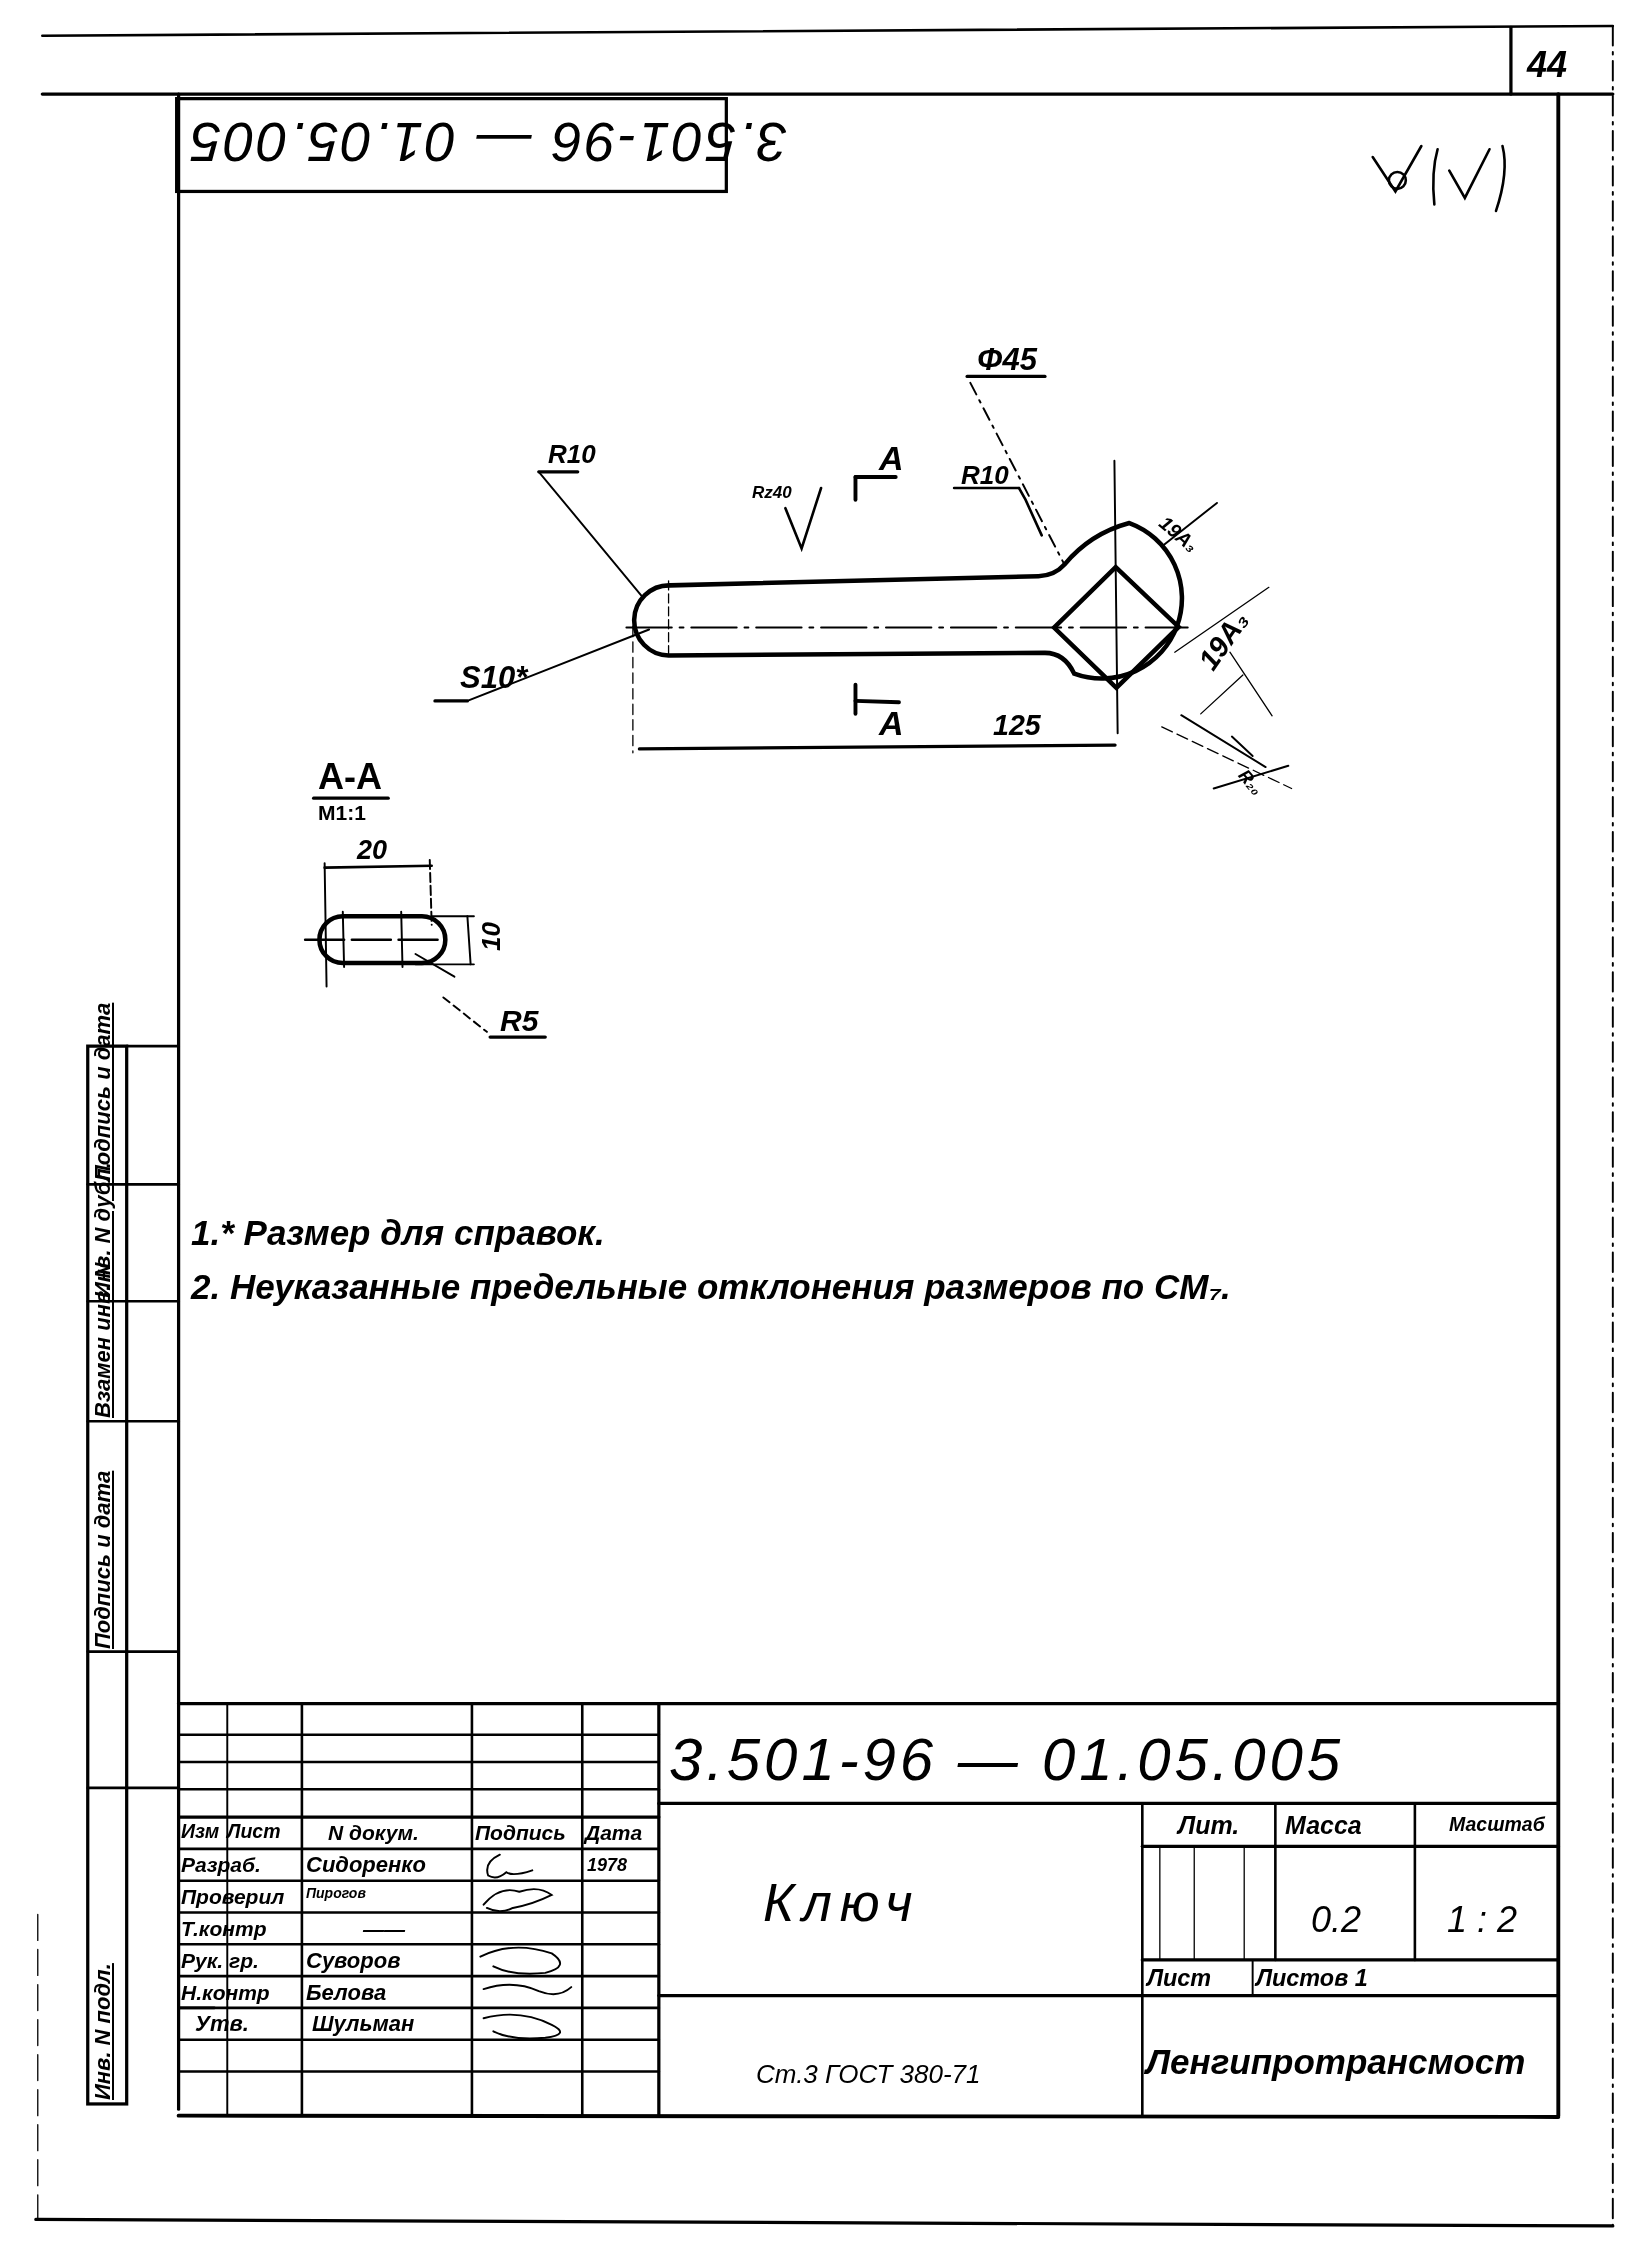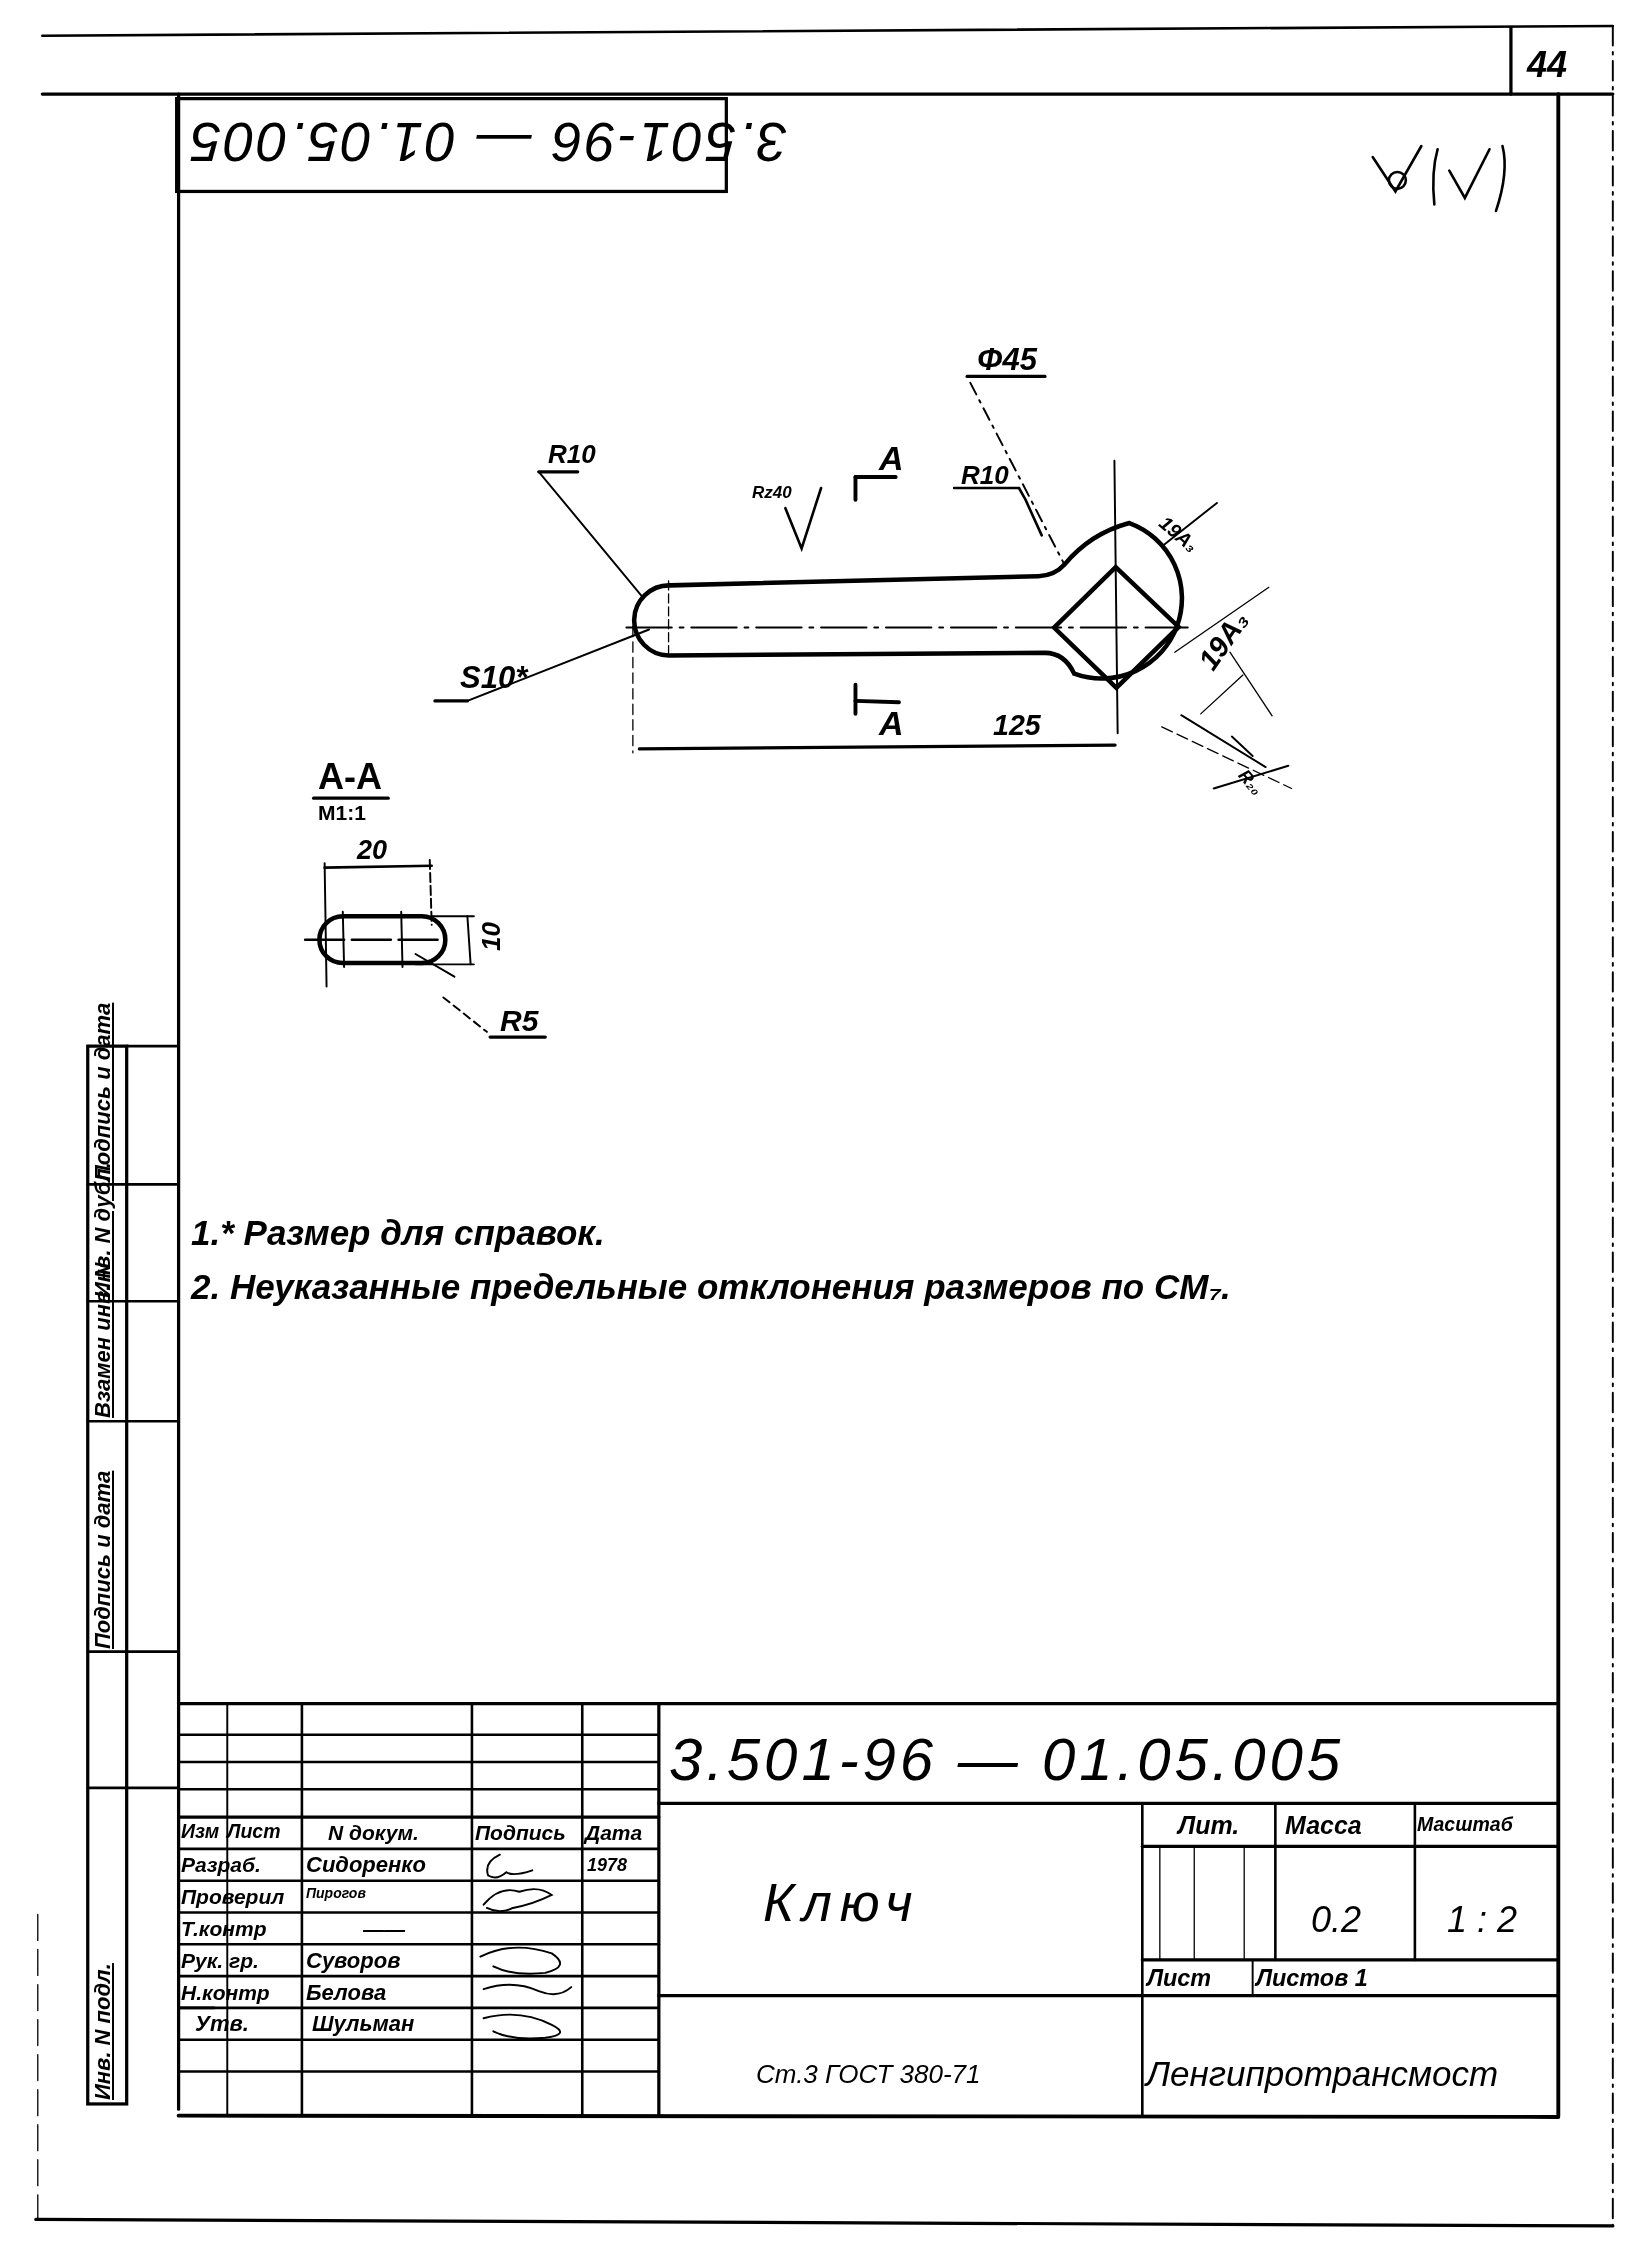--- a/index.html
+++ b/index.html
@@ -166,25 +166,25 @@
 
 <div class="rot" style="left:92px;top:1181px;">Подпись и дата</div>
 <div class="rot" style="left:92px;top:1298px;">Инв. N дубл.</div>
 <div class="rot" style="left:92px;top:1418px;">Взамен инв. N</div>
 <div class="rot" style="left:92px;top:1649px;">Подпись и дата</div>
 <div class="rot" style="left:92px;top:2100px;">Инв. N подл.</div>
 
 <div class="t" style="left:669px;top:1730px;font-size:60px;font-weight:normal;letter-spacing:3.9px;">3.501-96 — 01.05.005</div>
 <div class="t" style="left:763px;top:1876px;font-size:53px;font-weight:normal;letter-spacing:7.8px;">Ключ</div>
 <div class="t" style="left:756px;top:2061px;font-size:26px;font-weight:normal;">Ст.3 ГОСТ 380-71</div>
-<div class="t" style="left:1146px;top:2044px;font-size:35px;font-weight:normal;margin-top:12px;">Ленгипротрансмост</div>
+<div class="t" style="left:1146px;top:2044px;font-size:35px;font-weight:bold;">Ленгипротрансмост</div>
 
 <div class="cell" style="left:1178px;top:1813px;font-size:25px;">Лит.</div>
 <div class="cell" style="left:1285px;top:1813px;font-size:25px;">Масса</div>
-<div class="cell" style="left:1417px;top:1815px;font-size:19.5px;">Масштаб</div>
+<div class="cell" style="left:1417px;top:1815px;font-size:19.5px;padding-left:32px;">Масштаб</div>
 <div class="cell" style="left:1311px;top:1902px;font-size:36px;font-weight:normal;">0.2</div>
 <div class="cell" style="left:1447px;top:1902px;font-size:36px;font-weight:normal;">1 : 2</div>
 <div class="cell" style="left:1147px;top:1967px;font-size:23.4px;">Лист</div>
 <div class="cell" style="left:1256px;top:1967px;font-size:23.4px;">Листов 1</div>
 
 <div class="cell" style="left:181px;top:1822px;font-size:19.5px;">Изм</div>
 <div class="cell" style="left:227px;top:1822px;font-size:19.5px;">Лист</div>
 <div class="cell" style="left:328px;top:1822px;font-size:21px;">N докум.</div>
 <div class="cell" style="left:475px;top:1822px;font-size:21px;">Подпись</div>
 <div class="cell" style="left:585px;top:1822px;font-size:21px;">Дата</div>

